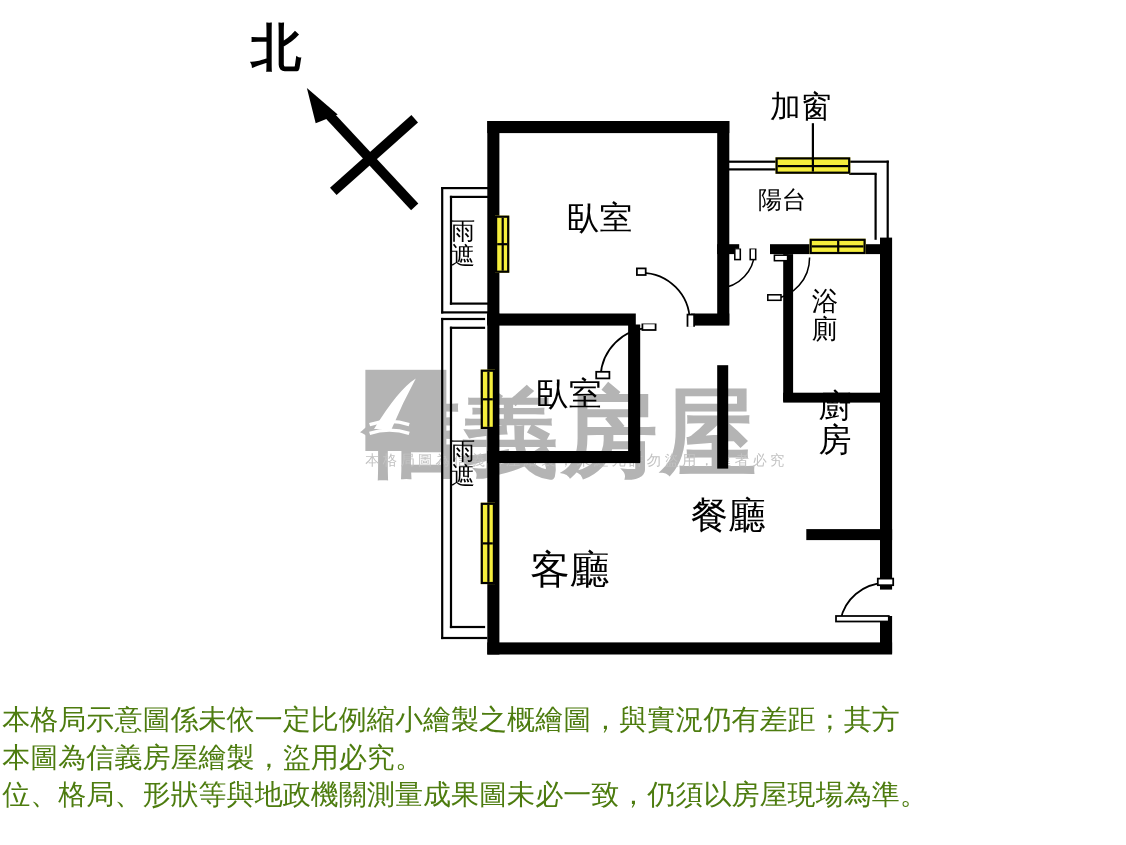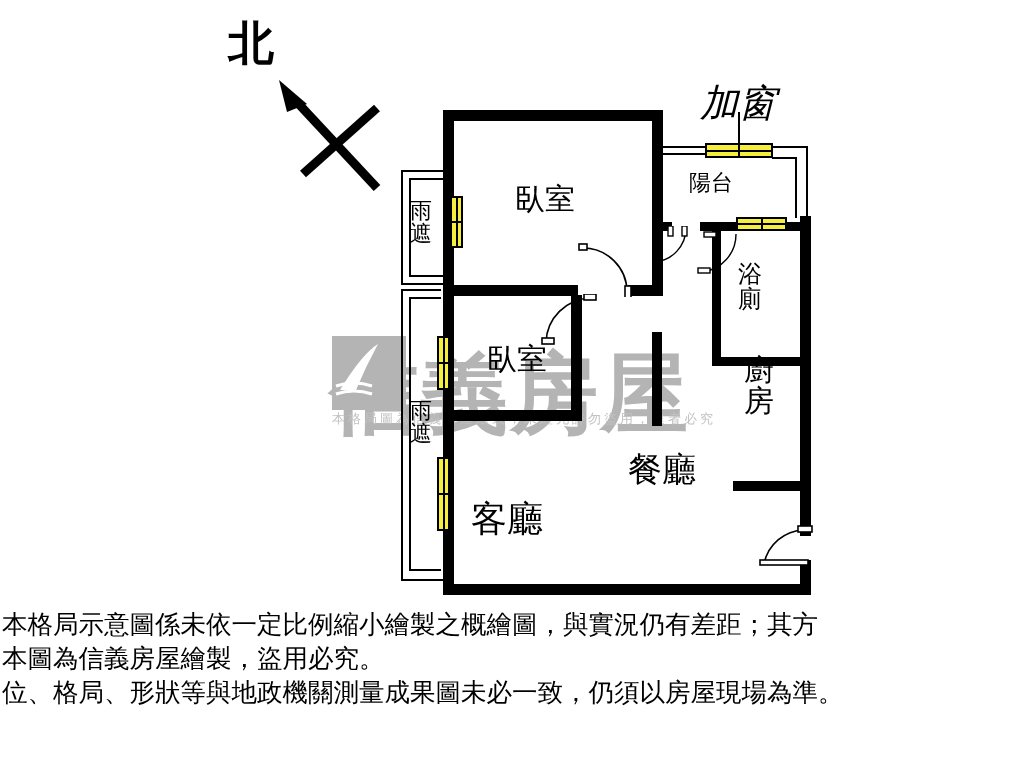--- a/index.html
+++ b/index.html
@@ -63,25 +63,25 @@
     border:2px solid #000;
     box-sizing:border-box;
   }
   .win.h .mull{position:absolute;top:0;bottom:0;width:2px;background:#000;}
   .win.h .rail{position:absolute;left:0;right:0;height:2px;background:#000;top:50%;margin-top:-1px;}
   .win.v .mull{position:absolute;left:0;right:0;height:2px;background:#000;}
   .win.v .rail{position:absolute;top:0;bottom:0;width:2px;background:#000;left:50%;margin-left:-1px;}
 
   
   .disclaimer{
-    position:absolute;left:2px;top:608px;width:1020px;
+    position:absolute;left:2px;top:640px;width:1020px;
     font-size:25.5px;
     line-height:1.33;
-    color:#000000;
-    font-family:Liberation Serif, serif;
+    color:#4d7c0f;
+    font-family:Liberation Mono, monospace;
     letter-spacing:0px;
   }
   .leader{position:absolute;background:#000;}
   .callout{
     position:absolute;color:#000;
     font-family:"DejaVu Serif","Liberation Serif",serif;
     white-space:nowrap;
   }
 </style>
 </head>
@@ -197,28 +197,28 @@
     <rect x="10" y="2" width="12" height="5" fill="#ffffff" stroke="#000" stroke-width="1.4"></rect>
     <rect x="4" y="38" width="12" height="5" fill="#ffffff" stroke="#000" stroke-width="1.4"></rect>
   </svg>
 
   <svg style="position:absolute;left:758px;top:524px;width:56px;height:48px;" viewBox="0 0 56 48">
     <path d="M46 6 A42 42 0 0 0 6 40" stroke="#000" stroke-width="1.6" fill="none"></path>
     <rect x="40" y="2" width="14" height="6" fill="#ffffff" stroke="#000" stroke-width="1.6"></rect>
     <rect x="2" y="36" width="48" height="5" fill="#ffffff" stroke="#000" stroke-width="1.6"></rect>
   </svg>
 
-  <div class="callout" style="left:700px;top:78px;font-size:38px;font-style:italic;">
+  <div class="callout" style="left:700px;top:78px;font-size:28px;">
     <span>加窗</span>
   </div>
   <div class="leader" style="left:738px;top:112px;width:2px;height:34px;"></div>
 
   <div class="room-label" style="left:515px;top:183px;font-size:30px;">臥室</div>
   <div class="room-label" style="left:487px;top:343px;font-size:30px;">臥室</div>
-  <div class="room-label" style="left:471px;top:500px;font-size:36px;">客廳</div>
+  <div class="room-label" style="left:482px;top:500px;font-size:36px;">客廳</div>
   <div class="room-label" style="left:628px;top:452px;font-size:34px;">餐廳</div>
   <div class="room-label" style="left:744px;top:354px;font-size:30px;">廚
 房</div>
   <div class="room-label" style="left:738px;top:262px;font-size:24px;">浴
 廁</div>
   <div class="room-label" style="left:689px;top:172px;font-size:22px;">陽台</div>
   <div class="room-label" style="left:410px;top:200px;font-size:22px;">雨
 遮</div>
   <div class="room-label" style="left:410px;top:400px;font-size:22px;">雨
 遮</div>

